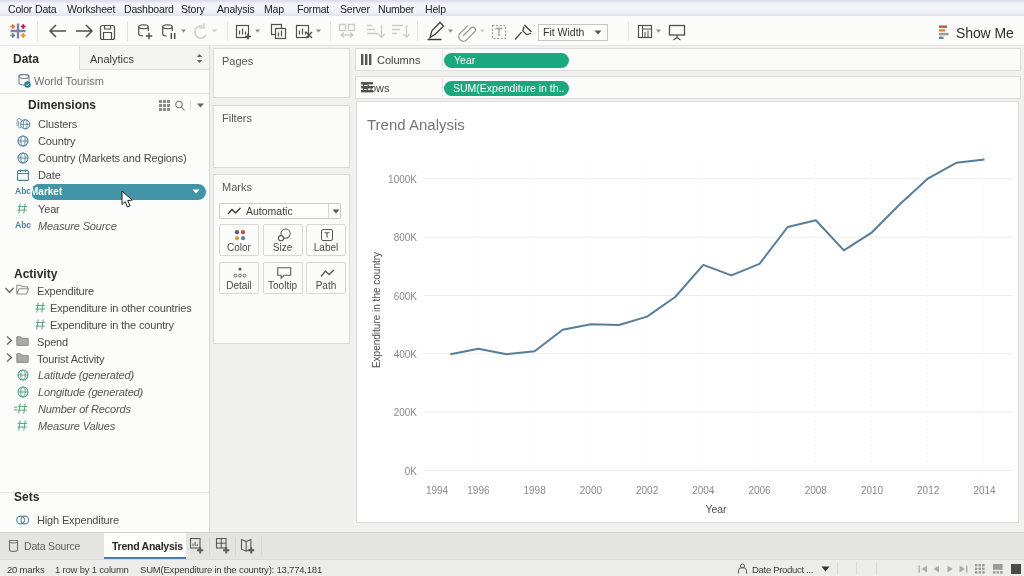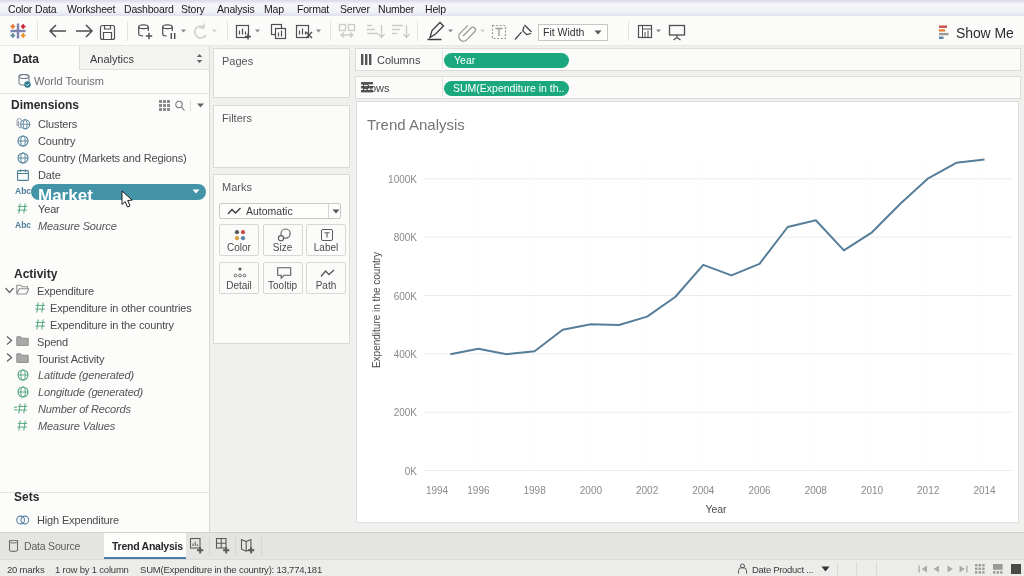--- a/index.html
+++ b/index.html
@@ -189,21 +189,21 @@
 
 <svg class="abs" style="left:18px;top:28px" width="13" height="14" viewBox="0 0 13 14">
 <path d="M1 2.5 a5 2 0 0 1 10 0 v6.5 a5 2 0 0 1 -10 0 z" fill="none" stroke="#73828f" stroke-width="1.1"></path>
 <ellipse cx="6" cy="2.5" rx="5" ry="2" fill="none" stroke="#73828f" stroke-width="1.1"></ellipse>
 <circle cx="9.5" cy="10.5" r="3.2" fill="#2a7e8f"></circle>
 <path d="M8 10.5 l1.2 1.2 2 -2.2" stroke="#fff" stroke-width="0.9" fill="none"></path>
 </svg>
 <div class="abs" style="left:34px;top:29px;font-size:11px;color:#6e6e6e">World Tourism</div>
 <div class="abs" style="left:0;top:47px;width:209px;height:1px;background:#e4e4e2"></div>
 
-<div class="abs hdr" style="left:11px;top:52px">Dimensions</div>
+<div class="abs hdr" style="left:28px;top:52px">Dimensions</div>
 <svg class="abs" style="left:159px;top:54px" width="46" height="11" viewBox="0 0 46 11">
 <g fill="#8b8b8b">
 <rect x="0" y="0" width="3" height="3"></rect>
         <rect x="4" y="0" width="3" height="3"></rect>
         <rect x="8" y="0" width="3" height="3"></rect>
 <rect x="0" y="4" width="3" height="3"></rect>
         <rect x="4" y="4" width="3" height="3"></rect>
         <rect x="8" y="4" width="3" height="3"></rect>
 <rect x="0" y="8" width="3" height="3"></rect>
         <rect x="4" y="8" width="3" height="3"></rect>
@@ -236,21 +236,21 @@
 </svg>
 <div class="fld" style="left:38px;top:152px">Country (Markets and Regions)</div>
 <svg class="abs" style="left:17px;top:169px" width="12" height="12" viewBox="0 0 12 12">
 <rect x="0.6" y="1.6" width="10.8" height="9.8" rx="1" fill="none" stroke="#4e7f98" stroke-width="1.1"></rect>
 <path d="M3.5 0.5 v2.5 M8.5 0.5 v2.5 M0.6 4.5 h10.8" stroke="#4e7f98" stroke-width="1" fill="none"></path>
 </svg>
 <div class="fld" style="left:38px;top:169px">Date</div>
 
 <div class="abs" style="left:15px;top:186px;font-size:8.5px;font-weight:bold;color:#4e7f98">Abc</div>
 <div class="abs" style="left:31px;top:183.5px;width:175px;height:16px;border-radius:8px;background:#4294a6"></div>
-<div class="abs" style="left:38px;top:186px;font-size:17px;font-weight:bold;color:#fff">Market</div>
+<div class="abs" style="left:30px;top:186px;font-size:10px;font-weight:bold;color:#fff">Market</div>
 <svg class="abs" style="left:192px;top:189px" width="8" height="6">
     <path d="M0.5 0.5 l3.5 4 3.5 -4 z" fill="#fff"></path>
   </svg>
 <svg class="abs" style="left:121px;top:190px" width="13" height="19" viewBox="0 0 13 19">
 <path d="M1 1 l0 13.5 l3.2 -3 l2.2 5.5 l2.6 -1.1 l-2.3 -5.4 l4.5 -0.4 z" fill="#fff" stroke="#1a1a1a" stroke-width="1"></path>
 </svg>
 <svg class="abs" style="left:17px;top:203px" width="11" height="11" viewBox="0 0 11 11">
 <path d="M3.2 0.5 l-1.4 10 M8.2 0.5 l-1.4 10 M0.8 3.4 h9.4 M0.4 7.1 h9.4" stroke="#55a87c" stroke-width="1" fill="none"></path>
 </svg>
 <div class="fld" style="left:38px;top:203px">Year</div>

